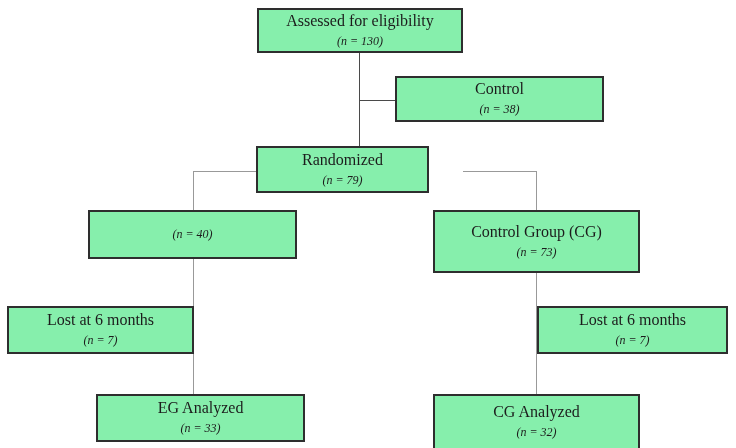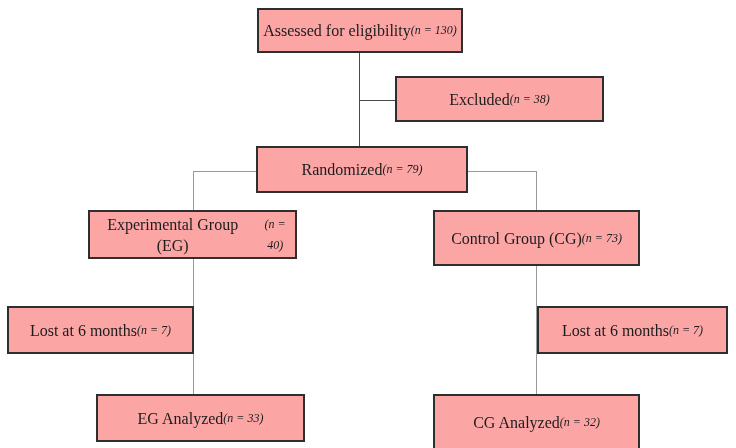--- a/index.html
+++ b/index.html
@@ -15,23 +15,23 @@
     width:736px;height:448px;
     background:var(--bg);
     font-family:"Liberation Serif","DejaVu Serif",serif;
     color:var(--text);
     overflow:hidden;
   }
   .box{
     position:absolute;
     box-sizing:border-box;
     border:2px solid var(--border);
-    background:#fca5a5;
+    background:#86efac;
     display:flex;
-    flex-direction:row;
+    flex-direction:column;
     align-items:center;
     justify-content:center;
     text-align:center;
     z-index:2;
     line-height:21px;
   }
   .box .label{font-size:16px;}
   .box .sub{font-size:12px;font-style:italic;}
   .line{position:absolute;z-index:1;}
   .h{height:0;border-top:1.5px solid;}
@@ -54,35 +54,34 @@
 
   <div class="line v gray" style="left:193px;top:258px;height:137px;"></div>
   <div class="line v gray" style="left:536px;top:258px;height:137px;"></div>
 
   <div class="box" style="left:257px;top:8px;width:206px;height:45px;">
     <div class="label">Assessed for eligibility</div>
     <div class="sub">(n = 130)</div>
   </div>
 
   <div class="box" style="left:395px;top:76px;width:209px;height:46px;">
-    <div class="label">Excluded</div>
+    <div class="label">Control</div>
     <div class="sub">(n = 38)</div>
   </div>
 
-  <div class="box" style="left:256px;top:146px;width:212px;height:47px;">
+  <div class="box" style="left:256px;top:146px;width:173px;height:47px;">
     <div class="label">Randomized</div>
     <div class="sub">(n = 79)</div>
   </div>
 
   <div class="box" style="left:88px;top:210px;width:209px;height:49px;">
-    <div class="label">Experimental Group (EG)</div>
     <div class="sub">(n = 40)</div>
   </div>
 
-  <div class="box" style="left:433px;top:210px;width:207px;height:56px;">
+  <div class="box" style="left:433px;top:210px;width:207px;height:63px;">
     <div class="label">Control Group (CG)</div>
     <div class="sub">(n = 73)</div>
   </div>
 
   <div class="box" style="left:7px;top:306px;width:187px;height:48px;">
     <div class="label">Lost at 6 months</div>
     <div class="sub">(n = 7)</div>
   </div>
 
   <div class="box" style="left:537px;top:306px;width:191px;height:48px;">

